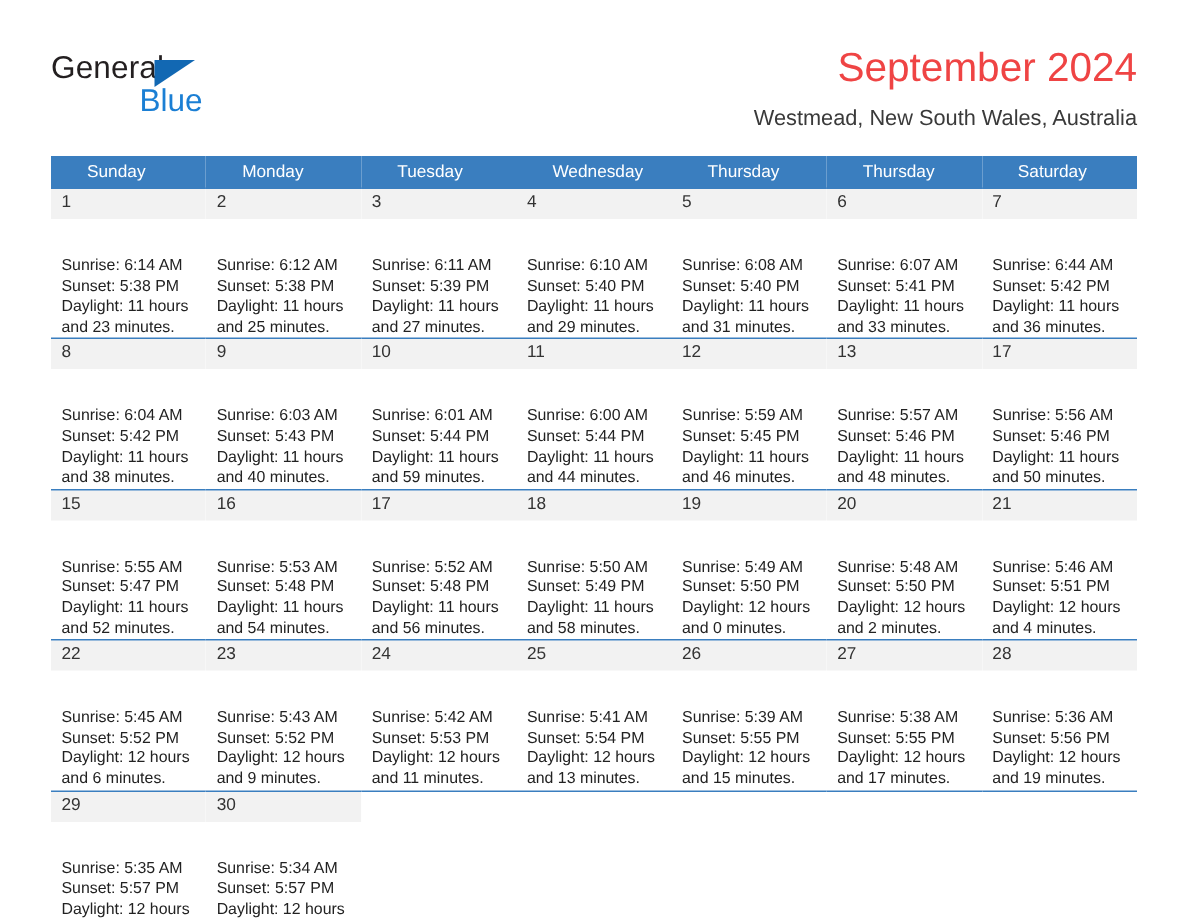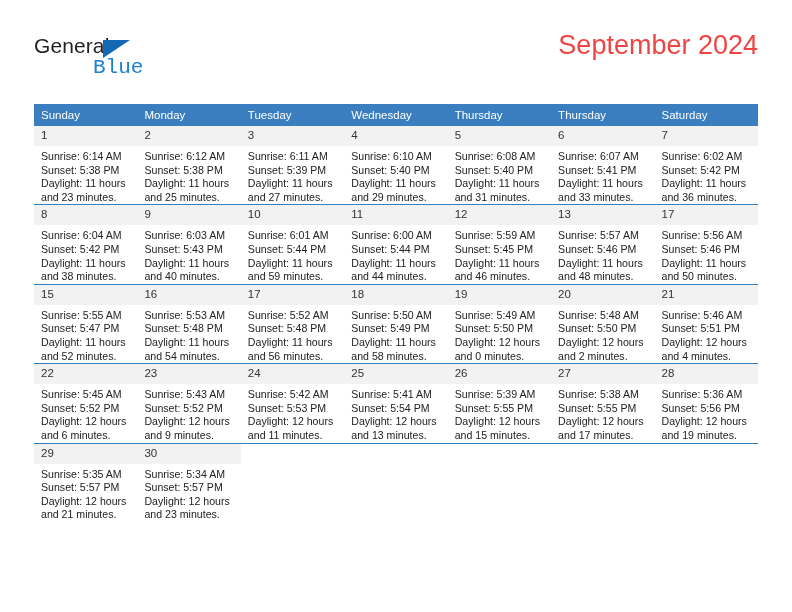--- a/index.html
+++ b/index.html
@@ -53,21 +53,21 @@
     height: 0;
     border-left: 27px solid #1268b3;
     border-bottom: 18px solid transparent;
   }
   .logo-blue {
     position: absolute;
     left: 59px;
     top: 22px;
     font-size: 21px;
     color: #1b7fd4;
-    font-family: Liberation Mono, monospace;
+    font-family: Liberation Sans, sans-serif;
   }
   .title-block {
     position: absolute;
     right: 0;
     top: 0;
     text-align: right;
   }
   .cal-title {
     font-size: 27px;
     color: #ef4444;
@@ -90,21 +90,21 @@
     width: 724px;
     border-collapse: collapse;
     table-layout: fixed;
   }
   .calendar th {
     background: #3a7ebf;
     color: #ffffff;
     font-weight: normal;
     font-size: 11.5px;
     text-align: left;
-    padding: 4px 0 4px 7px;
+    padding: 4px 0 4px 24px;
     height: 13px;
     border: none;
   }
   .calendar td {
     vertical-align: top;
     padding: 0;
     border-top: 1px solid #3a7ebf;
     background: #ffffff;
     height: 76px;
   }
@@ -122,40 +122,42 @@
   }
   .daynum.blank {
     background: #ffffff;
     color: transparent;
   }
   .cellbody {
     padding: 4px 6px 0 7px;
     font-size: 10.6px;
     line-height: 13.6px;
     color: #222222;
+    margin-top: 21px;
   }
   .cellbody div {
     white-space: nowrap;
   }
 </style>
 </head>
 <body>
 
 <div class="page">
 
   <div class="header">
 
     <div class="logo">
       <span class="logo-general">General</span>
       <span class="logo-tri"></span>
       <span class="logo-blue">Blue</span>
     </div>
 
     <div class="title-block">
       <div class="cal-title">September 2024</div>
+      <div class="cal-subtitle">Westmead, New South Wales, Australia</div>
     </div>
 
   </div>
 
   <table class="calendar">
     <colgroup>
       <col style="width:14.2857%">
         <col style="width:14.2857%">
         <col style="width:14.2857%">
       <col style="width:14.2857%">
@@ -227,21 +229,21 @@
           <div class="cellbody">
             <div>Sunrise: 6:07 AM</div>
             <div>Sunset: 5:41 PM</div>
             <div>Daylight: 11 hours</div>
             <div>and 33 minutes.</div>
           </div>
         </td>
         <td>
           <div class="daynum">7</div>
           <div class="cellbody">
-            <div>Sunrise: 6:02 AM</div>
+            <div>Sunrise: 6:44 AM</div>
             <div>Sunset: 5:42 PM</div>
             <div>Daylight: 11 hours</div>
             <div>and 36 minutes.</div>
           </div>
         </td>
       </tr>
 
       <tr class="week">
         <td>
           <div class="daynum">8</div>

